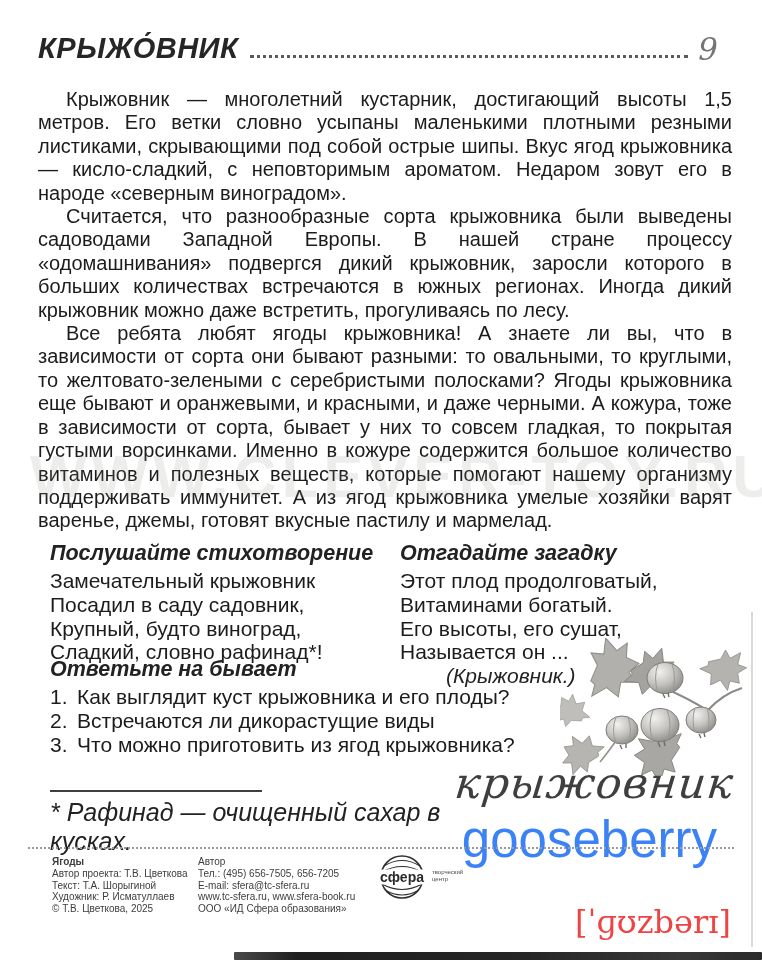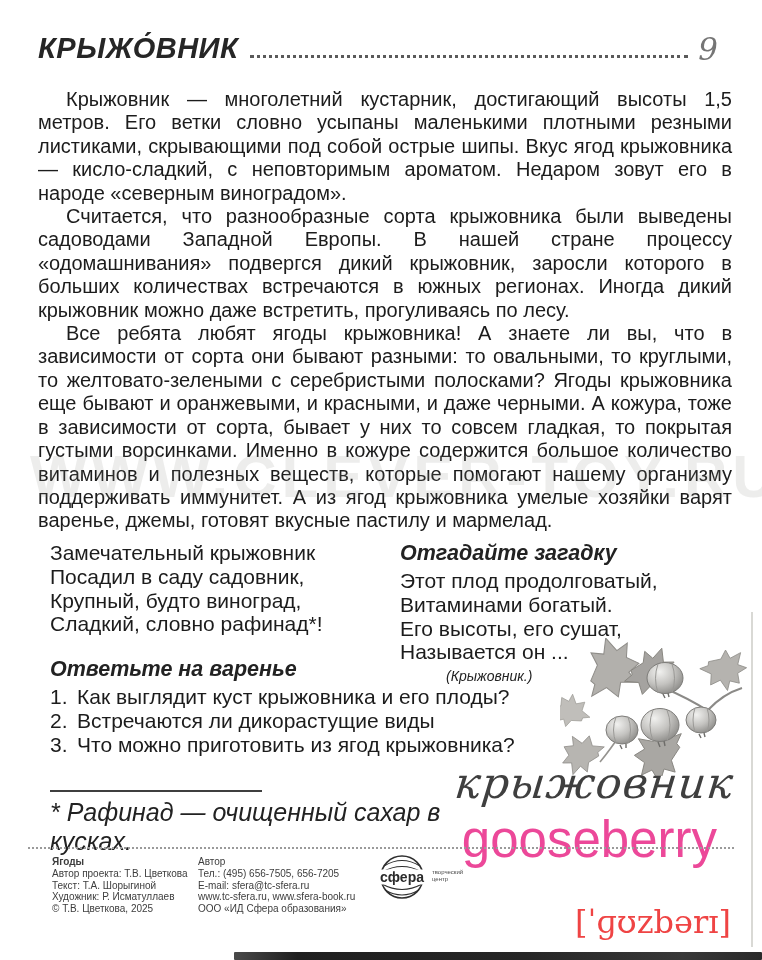--- a/index.html
+++ b/index.html
@@ -46,21 +46,21 @@
   }
   
   .col-heading{
     margin:0 0 3px 0;font-size:21.5px;font-weight:bold;font-style:italic;
     color:#222;
   }
   .poem{position:absolute;left:50px;top:541px;width:345px;}
   .riddle{position:absolute;left:400px;top:541px;width:350px;}
   .verse-line{font-size:21px;line-height:23.8px;}
   .riddle-answer{
-    font-size:14px;font-style:italic;margin-left:46px;line-height:24px;color:#222;
+    font-size:21px;font-style:italic;margin-left:46px;line-height:24px;color:#222;
   }
   
   .questions{position:absolute;left:50px;top:657px;width:492px;}
   .q-row{display:flex;font-size:21px;line-height:24.2px;}
   .q-num{width:27px;flex:none;}
   
   .footnote-rule{
     position:absolute;left:50px;top:790px;width:212px;
     border-top:2px solid #3f3f3f;
   }
@@ -84,21 +84,21 @@
   
   .illustration{position:absolute;left:560px;top:638px;}
   .vocab-ru{
     position:absolute;left:455px;top:760px;width:262px;text-align:right;
     font-family:"DejaVu Serif","Liberation Serif",serif;font-style:italic;
     font-size:43px;color:#3f3f3f;letter-spacing:1px;transform:skewX(-6deg);
     line-height:1.1;
   }
   .vocab-en{
     position:absolute;left:455px;top:812px;width:262px;text-align:right;
-    font-size:51px;color:#ec4899;line-height:1.1;letter-spacing:0;
+    font-size:51px;color:#3b82f6;line-height:1.1;letter-spacing:0;
   }
   .vocab-ipa{
     position:absolute;left:455px;top:905px;width:276px;text-align:right;
     font-family:"DejaVu Serif","Liberation Serif",serif;
     font-size:32px;color:#ef4444;line-height:1.1;
   }
   
   .edge-line{
     position:absolute;left:751px;top:612px;width:2px;height:335px;
     background:#d9d9d5;
@@ -122,37 +122,38 @@
 
   <div class="body-text">
     <p>Крыжовник — многолетний кустарник, достигающий высоты 1,5 метров. Его ветки словно усыпаны маленькими плотными резными листиками, скрывающими под собой острые шипы. Вкус ягод крыжовника — кисло-сладкий, с неповторимым ароматом. Недаром зовут его в народе «северным виноградом».</p>
     <p>Считается, что разнообразные сорта крыжовника были выведены садоводами Западной Европы. В нашей стране процессу «одомашнивания» подвергся дикий крыжовник, заросли которого в больших количествах встречаются в южных регионах. Иногда дикий крыжовник можно даже встретить, прогуливаясь по лесу.</p>
     <p>Все ребята любят ягоды крыжовника! А знаете ли вы, что в зависимости от сорта они бывают разными: то овальными, то круглыми, то желтовато-зелеными с серебристыми полосками? Ягоды крыжовника еще бывают и оранжевыми, и красными, и даже черными. А кожура, тоже в зависимости от сорта, бывает у них то совсем гладкая, то покрытая густыми ворсинками. Именно в кожуре содержится большое количество витаминов и полезных веществ, которые помогают нашему организму поддерживать иммунитет. А из ягод крыжовника умелые хозяйки варят варенье, джемы, готовят вкусные пастилу и мармелад.</p>
   </div>
 
   <div class="watermark">WWW.CLEVER-TOY.RU</div>
 
   <div class="poem">
+    <h3 class="col-heading">Послушайте стихотворение</h3>
     <div class="verse-line">Замечательный крыжовник</div>
     <div class="verse-line">Посадил в саду садовник,</div>
     <div class="verse-line">Крупный, будто виноград,</div>
     <div class="verse-line">Сладкий, словно рафинад*!</div>
   </div>
 
   <div class="riddle">
     <h3 class="col-heading">Отгадайте загадку</h3>
     <div class="verse-line">Этот плод продолговатый,</div>
     <div class="verse-line">Витаминами богатый.</div>
     <div class="verse-line">Его высоты, его сушат,</div>
     <div class="verse-line">Называется он ...</div>
     <div class="riddle-answer">(Крыжовник.)</div>
   </div>
 
   <div class="questions">
-    <h3 class="col-heading">Ответьте на варенье</h3>
+    <h3 class="col-heading">Ответьте на бывает</h3>
     <div class="q-row">
       <span class="q-num">1.</span>
       <div class="q-lines">
         <div>Как выглядит куст крыжовника и его плоды?</div>
       </div>
     </div>
     <div class="q-row">
       <span class="q-num">2.</span>
       <div class="q-lines">
         <div>Встречаются ли дикорастущие виды</div>

